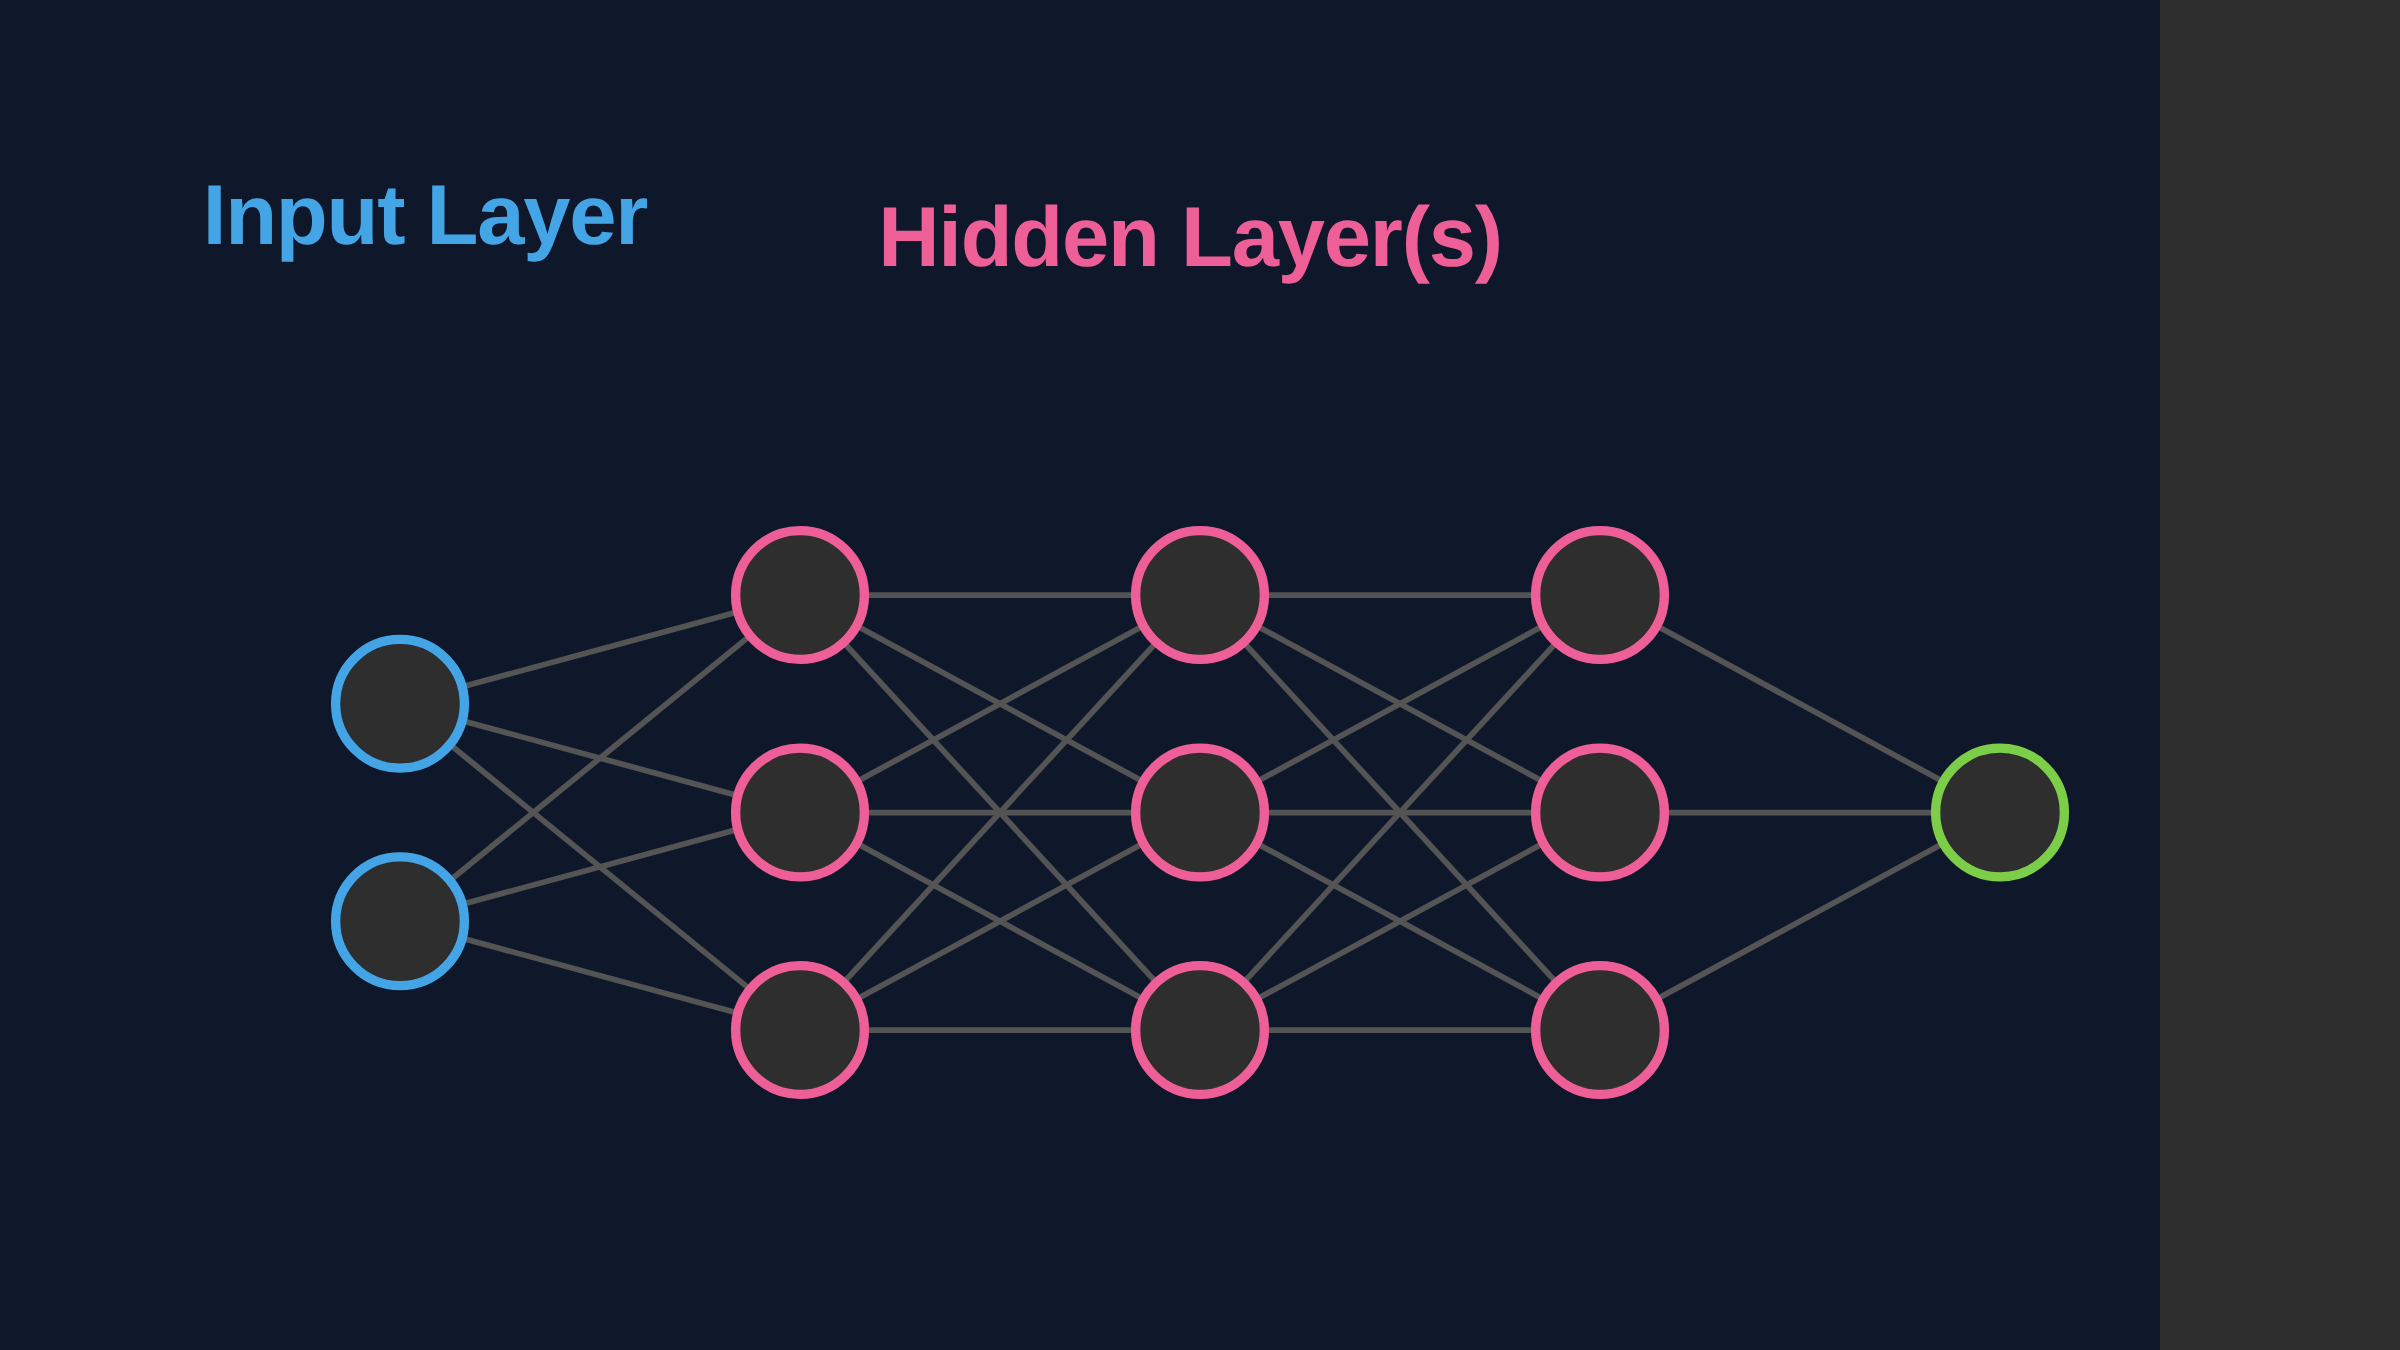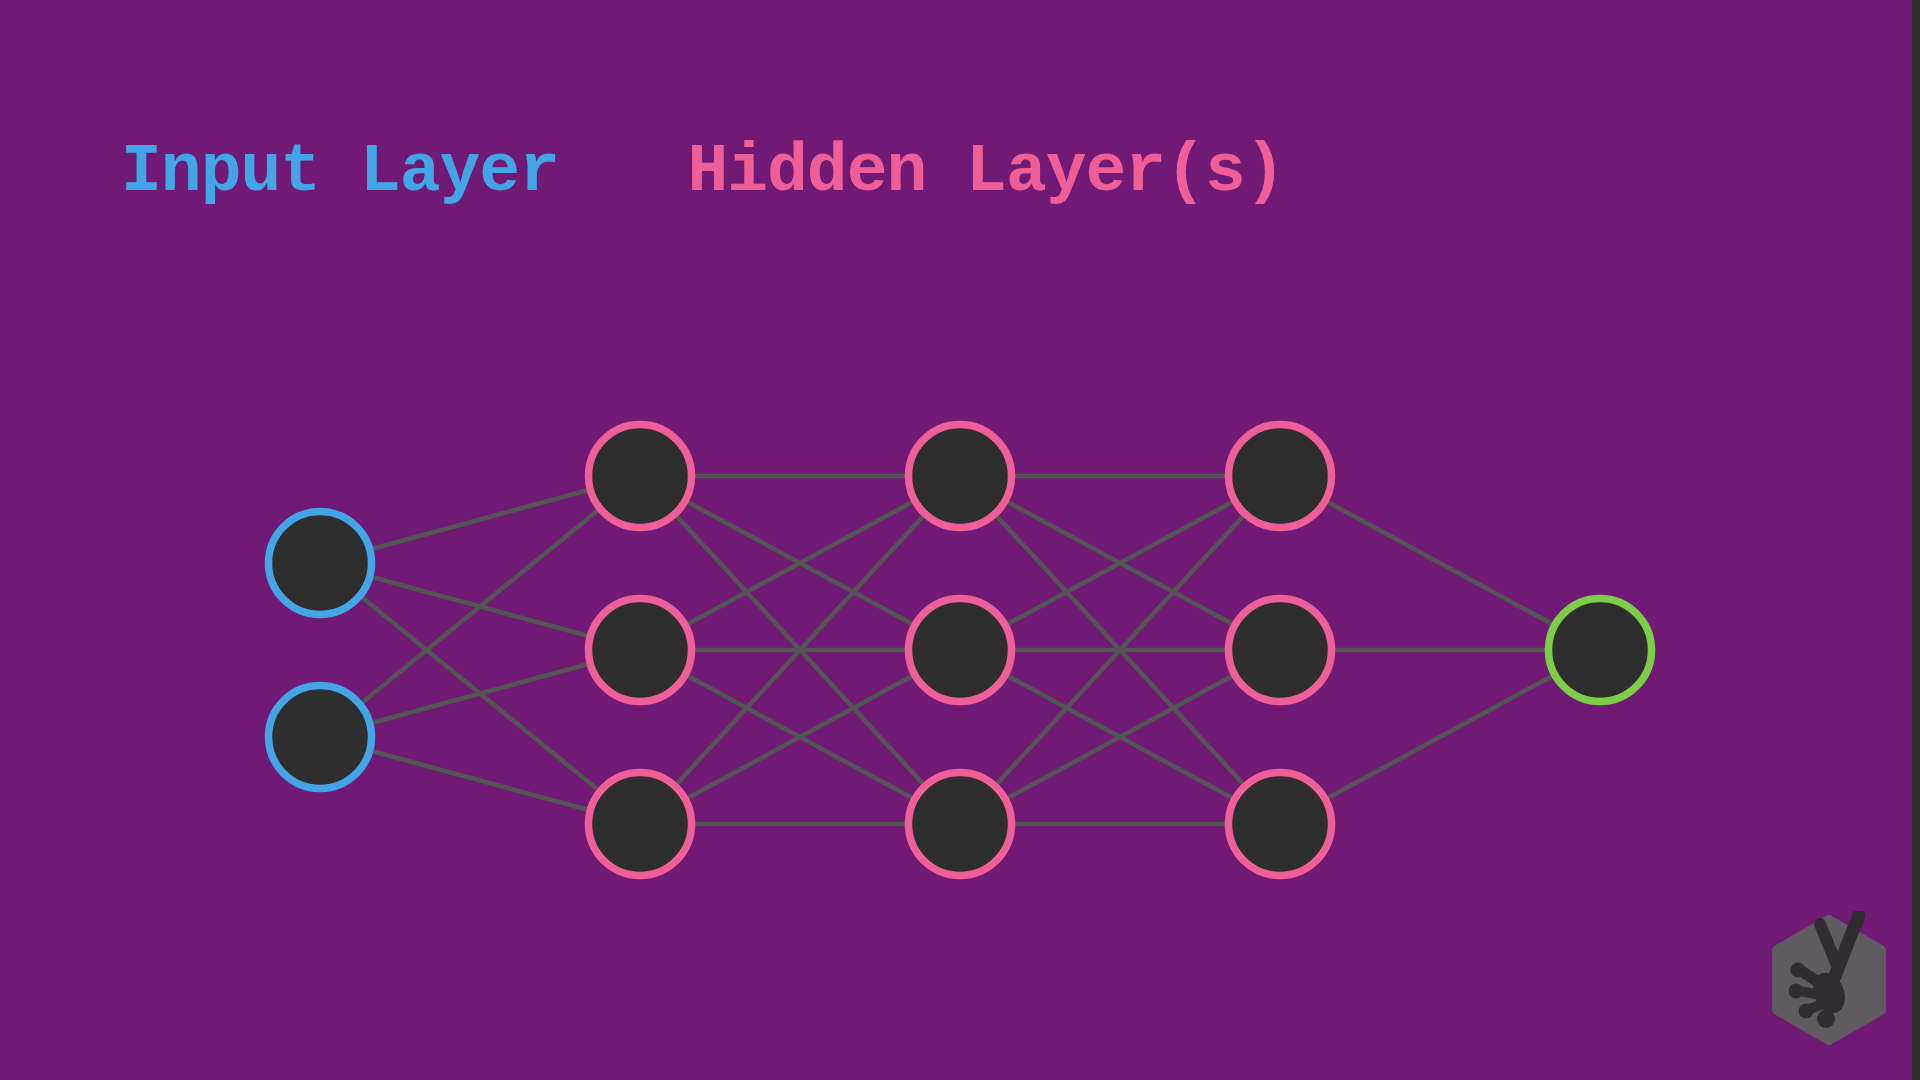--- a/index.html
+++ b/index.html
@@ -2,25 +2,25 @@
 <html><head>
 <meta charset="utf-8">
 <style>
   html, body {
     margin: 0;
     padding: 0;
     background: #2e2e2e;
   }
   .stage {
     position: relative;
-    width: 1912px;
+    width: 1728px;
     height: 1080px;
-    background: #701a75;
+    background: #0f172a;
     overflow: hidden;
-    font-family: Liberation Mono, monospace;
+    font-family: Liberation Sans, sans-serif;
   }
   .layer-label {
     position: absolute;
     top: 138px;
     transform: translateX(-50%);
     font-size: 68px;
     font-weight: bold;
     letter-spacing: -1px;
     line-height: 1;
     white-space: nowrap;
@@ -42,21 +42,21 @@
     opacity: 0.95;
   }
 </style>
 </head>
 <body>
 
 <div class="stage">
 
   <div class="layer-label" style="left: 340px; color: rgb(67, 164, 230);">Input Layer</div>
 
-  <div class="layer-label" style="left: 986px; color: rgb(238, 95, 152);">Hidden Layer(s)</div>
+  <div class="layer-label" style="left: 952px; color: rgb(238, 95, 152); margin-top: 18px;">Hidden Layer(s)</div>
 
 
   <svg id="net" viewBox="0 0 1920 1080">
       <line x1="320" y1="563" x2="640" y2="476" stroke="#545454" stroke-width="4.6"></line>
       <line x1="320" y1="563" x2="640" y2="650" stroke="#545454" stroke-width="4.6"></line>
       <line x1="320" y1="563" x2="640" y2="824" stroke="#545454" stroke-width="4.6"></line>
       <line x1="320" y1="737" x2="640" y2="476" stroke="#545454" stroke-width="4.6"></line>
       <line x1="320" y1="737" x2="640" y2="650" stroke="#545454" stroke-width="4.6"></line>
       <line x1="320" y1="737" x2="640" y2="824" stroke="#545454" stroke-width="4.6"></line>
       <line x1="640" y1="476" x2="960" y2="476" stroke="#545454" stroke-width="4.6"></line>

